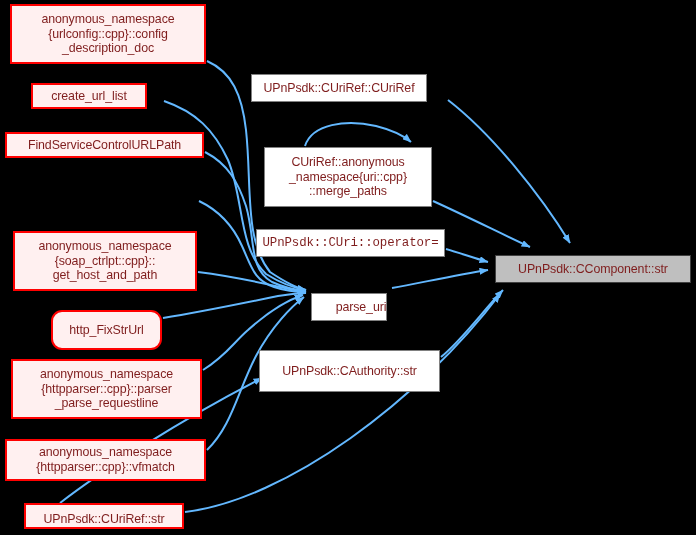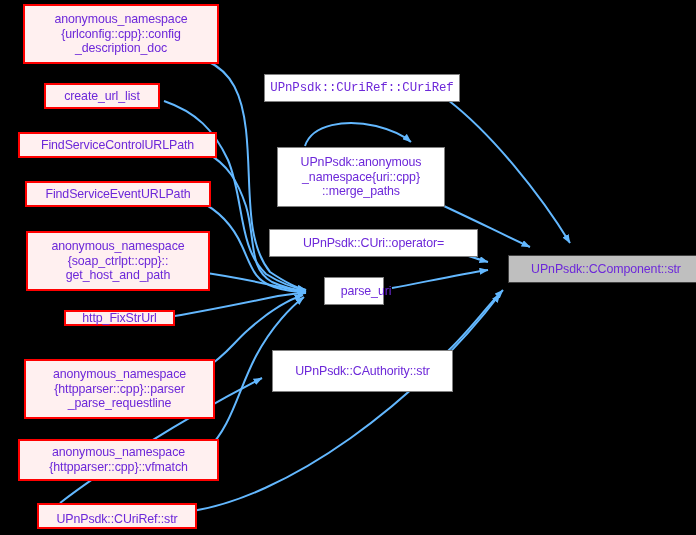--- a/index.html
+++ b/index.html
@@ -24,24 +24,23 @@
   }
   .node {
     position: absolute;
     box-sizing: border-box;
     display: flex;
     align-items: center;
     justify-content: center;
     text-align: center;
     font-size: 12.4px;
     line-height: 14.6px;
-    color: #6d28d9;
+    color: #7f1d1d;
     white-space: pre-line;
     letter-spacing: -0.1px;
-    margin-left: 13px;
   }
   .node.caller {
     background: #fff0f0;
     border: 2px solid #ff0000;
   }
   .node.plain {
     background: #ffffff;
     border: 1px solid #808080;
   }
   .node.focus {
@@ -95,64 +94,61 @@
   </div>
 
   <div class="node caller" style="left:31px;top:83px;width:116px;height:26px;">
     <span class="node-label">create_url_list</span>
   </div>
 
   <div class="node caller" style="left:5px;top:132px;width:199px;height:26px;">
     <span class="node-label">FindServiceControlURLPath</span>
   </div>
 
-  <div class="node caller" style="left:12px;top:181px;width:186px;height:26px;">
-    <span class="node-label">FindServiceEventURLPath</span>
-  </div>
 
   <div class="node caller" style="left:13px;top:231px;width:184px;height:60px;">
     <span class="node-label">anonymous_namespace
 {soap_ctrlpt::cpp}::
 get_host_and_path</span>
   </div>
 
-  <div class="node caller" style="left:51px;top:310px;width:111px;height:16px;">
+  <div class="node caller" style="left:51px;top:310px;width:111px;height:40px;border-radius:11px;">
     <span class="node-label">http_FixStrUrl</span>
   </div>
 
   <div class="node caller" style="left:11px;top:359px;width:191px;height:60px;">
     <span class="node-label">anonymous_namespace
 {httpparser::cpp}::parser
 _parse_requestline</span>
   </div>
 
   <div class="node caller" style="left:5px;top:439px;width:201px;height:42px;">
     <span class="node-label">anonymous_namespace
 {httpparser::cpp}::vfmatch</span>
   </div>
 
   <div class="node caller" style="left:24px;top:503px;width:160px;height:26px;align-items:flex-end;">
     <span class="node-label">UPnPsdk::CUriRef::str</span>
   </div>
 
-  <div class="node plain" style="left:251px;top:74px;width:196px;height:28px;font-family:Liberation Mono, monospace;">
+  <div class="node plain" style="left:251px;top:74px;width:176px;height:28px;">
     <span class="node-label">UPnPsdk::CUriRef::CUriRef</span>
   </div>
 
   <div class="node plain" style="left:264px;top:147px;width:168px;height:60px;">
-    <span class="node-label">UPnPsdk::anonymous
+    <span class="node-label">CUriRef::anonymous
 _namespace{uri::cpp}
 ::merge_paths</span>
   </div>
 
-  <div class="node plain" style="left:256px;top:229px;width:209px;height:28px;">
+  <div class="node plain" style="left:256px;top:229px;width:189px;height:28px;font-family:Liberation Mono, monospace;">
     <span class="node-label">UPnPsdk::CUri::operator=</span>
   </div>
 
-  <div class="node plain" style="left:311px;top:277px;width:60px;height:28px;padding-left:24px;">
+  <div class="node plain" style="left:311px;top:293px;width:76px;height:28px;padding-left:24px;">
     <span class="node-label">parse_uri</span>
   </div>
 
   <div class="node plain" style="left:259px;top:350px;width:181px;height:42px;">
     <span class="node-label">UPnPsdk::CAuthority::str</span>
   </div>
 
   <div class="node focus" style="left:495px;top:255px;width:196px;height:28px;">
     <span class="node-label">UPnPsdk::CComponent::str</span>
   </div>

